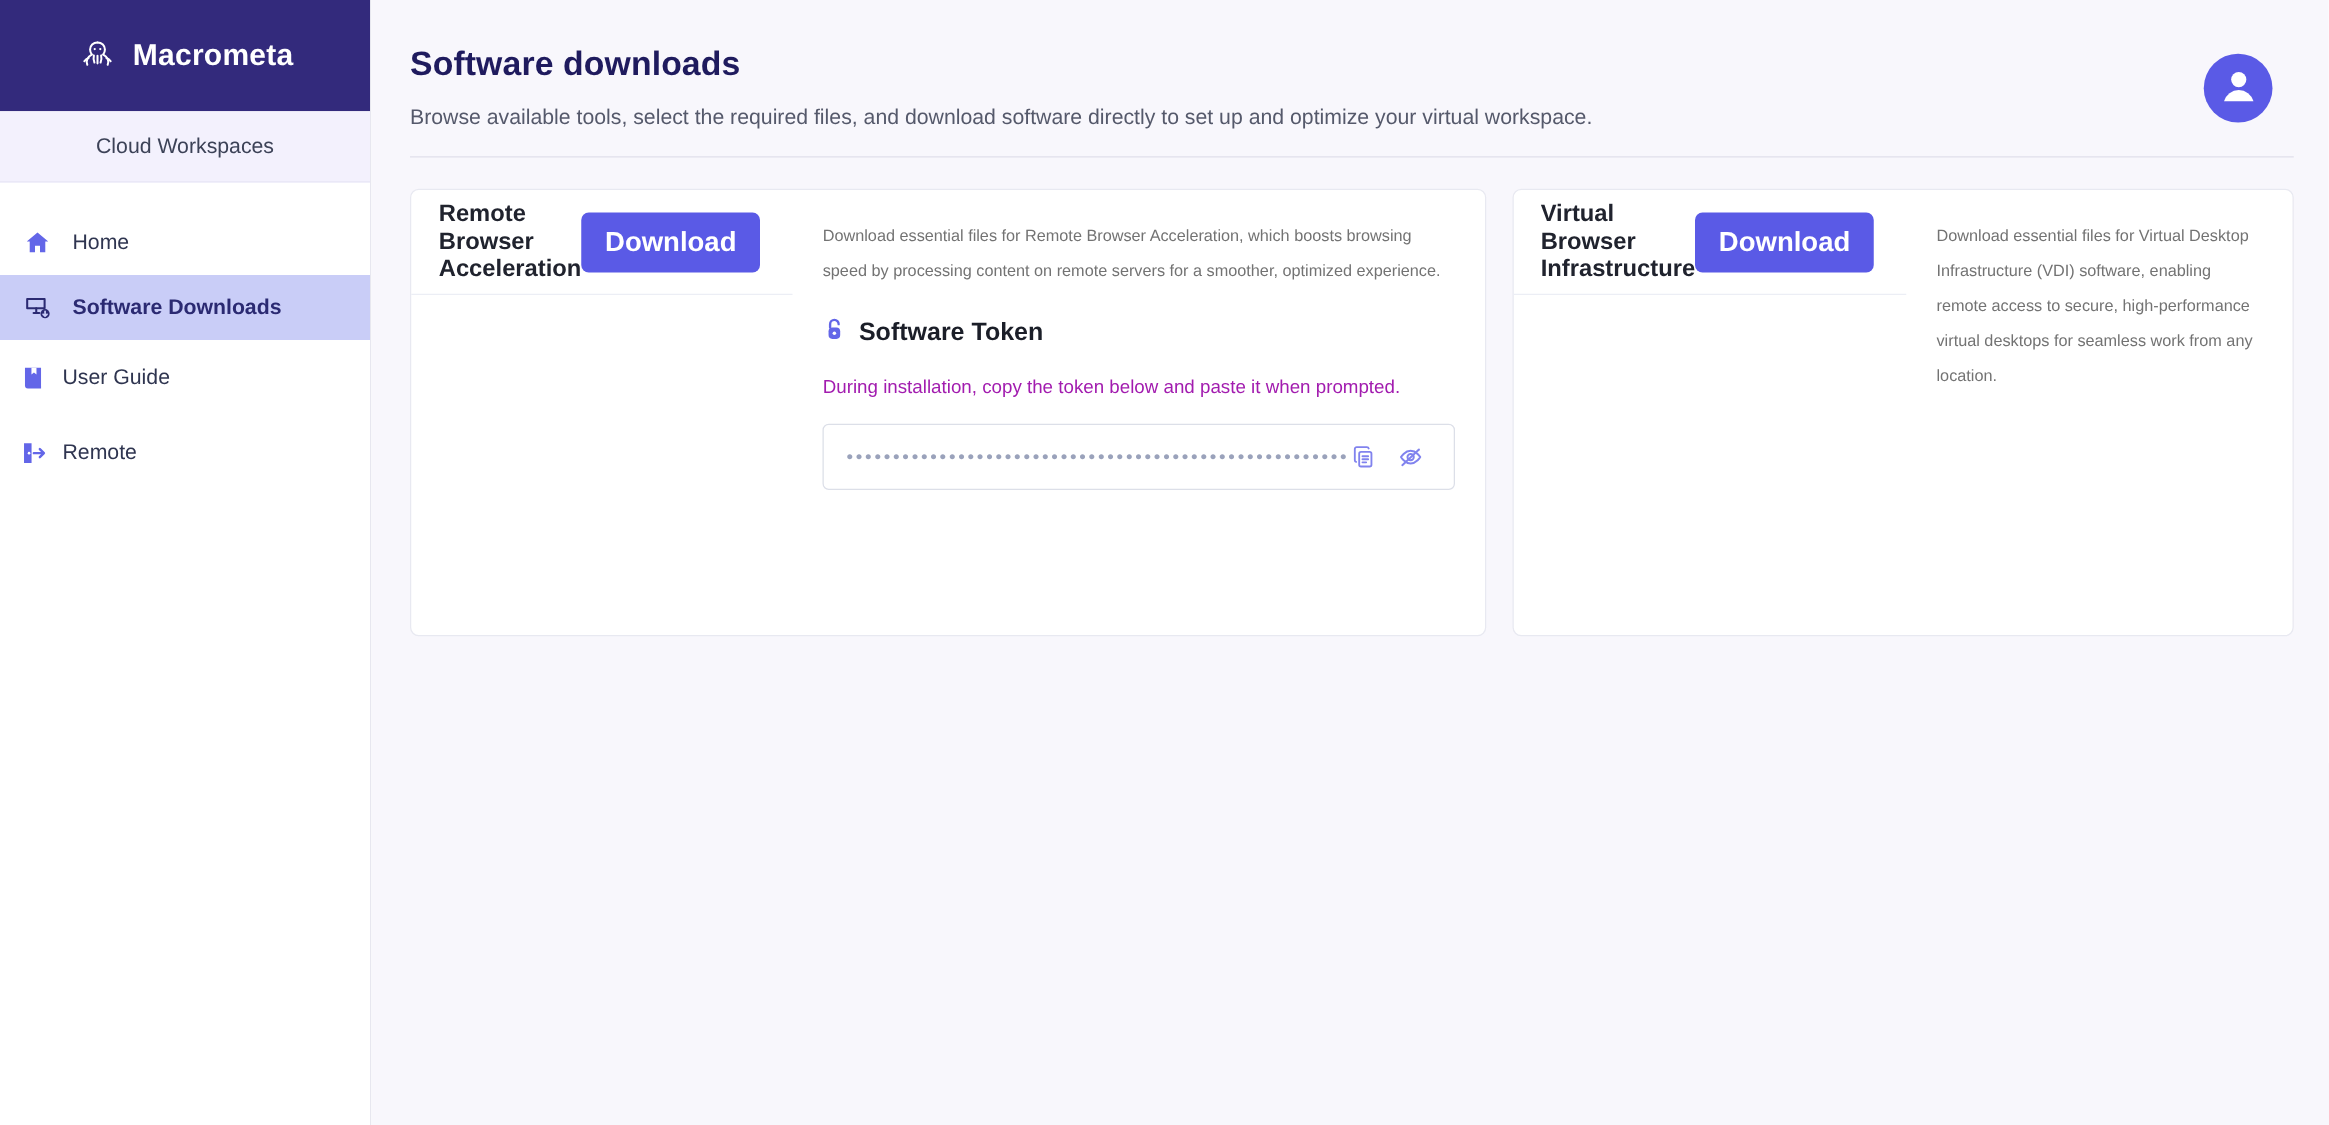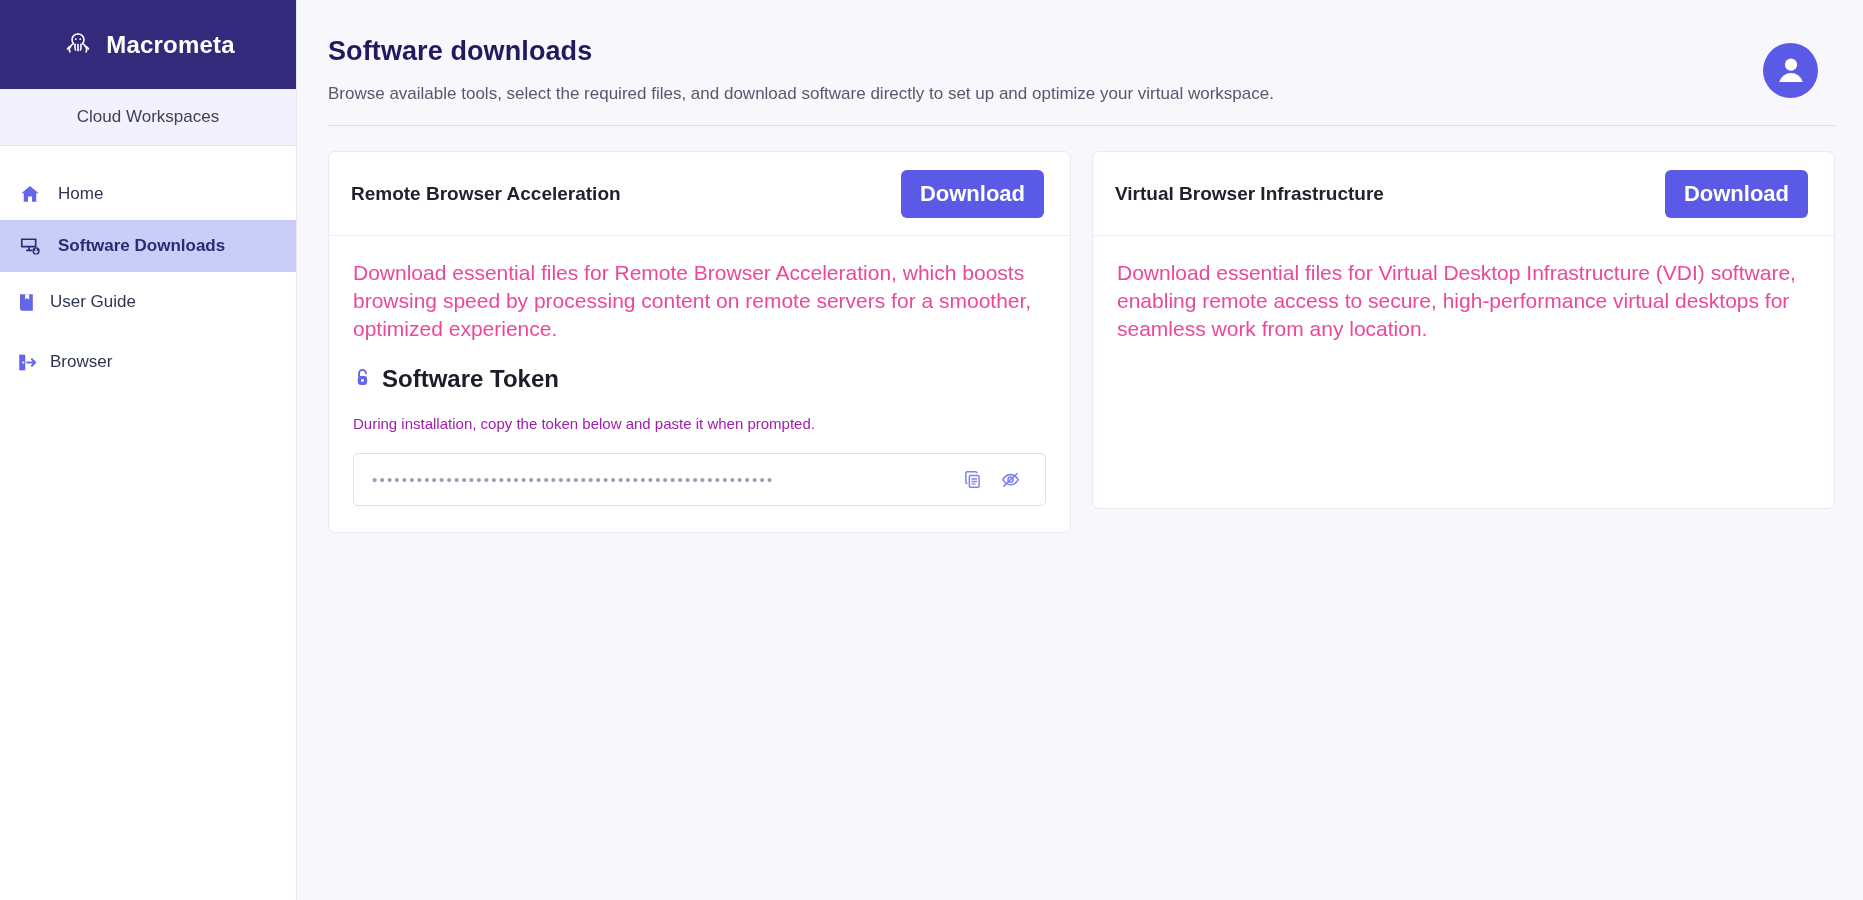--- a/index.html
+++ b/index.html
@@ -118,21 +118,21 @@
     padding: 25px 28px 0 31px;
     align-items: flex-start;
   }
   .card {
     background: #ffffff;
     border: 1px solid #e8e9f1;
     border-radius: 7px;
     flex: 1;
     min-height: 358px;
     display: flex;
-    flex-direction: column;
+    flex-direction: row;
   }
   .card-head {
     height: 84px;
     display: flex;
     align-items: center;
     justify-content: space-between;
     padding: 0 26px 0 22px;
     border-bottom: 1px solid #eceef5;
   }
   .card-title {
@@ -146,33 +146,33 @@
     border: none;
     border-radius: 6px;
     font-family: "Liberation Sans", sans-serif;
     font-size: 22px;
     font-weight: bold;
     padding: 11px 19px;
     cursor: pointer;
   }
   .card-body { padding: 23px 24px 26px 24px; }
   .card-desc {
-    font-size: 21px;
+    font-size: 13px;
     line-height: 28px;
-    color: #ec4899;
+    color: #737373;
     max-width: 700px;
   }
   .token-head {
     display: flex;
     align-items: center;
     gap: 10px;
     margin-top: 22px;
   }
   .token-head-label {
-    font-size: 24px;
+    font-size: 20px;
     font-weight: bold;
     color: #1b1e28;
   }
   .token-hint {
     margin-top: 22px;
     font-size: 15px;
     color: #a21caf;
   }
   .token-field {
     margin-top: 21px;
@@ -272,21 +272,21 @@
         </div>
 
         <div class="nav-item">
           <span class="nav-icon">
             <svg width="23" height="23" viewBox="0 0 24 24" fill="none">
               <path d="M4.4 3.8h6.3v16.4H4.4z" fill="#6366E8"></path>
               <circle cx="8.6" cy="12" r="1.1" fill="#ffffff"></circle>
               <path d="M12.6 12h8.2M17.6 8.6l3.4 3.4-3.4 3.4" stroke="#6366E8" stroke-width="2" stroke-linecap="round" stroke-linejoin="round"></path>
             </svg>
           </span>
-          <span>Browser</span>
+          <span>Remote</span>
         </div>
       </div>
 
     </nav>
   </aside>
 
   <main class="main">
 
     <div class="page-header">
       <div class="page-title">Software downloads</div>

